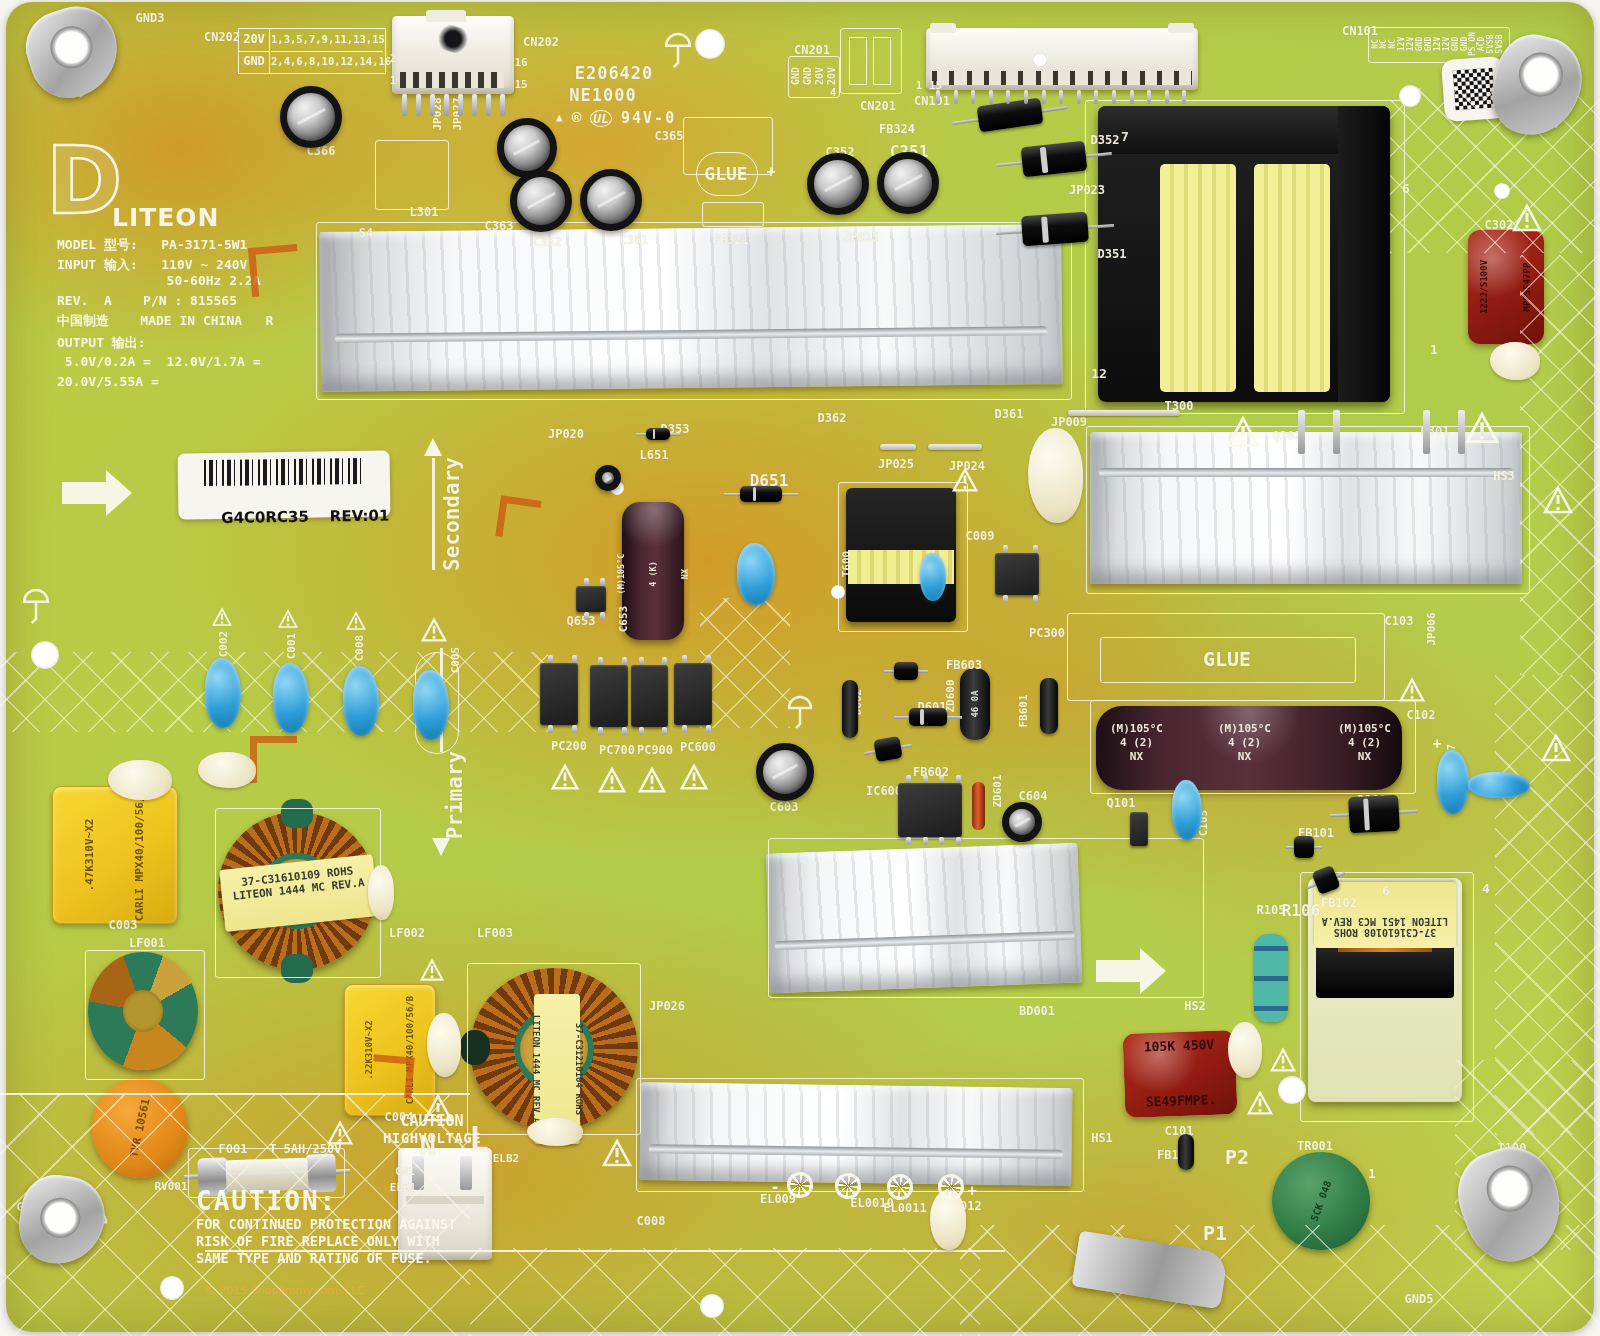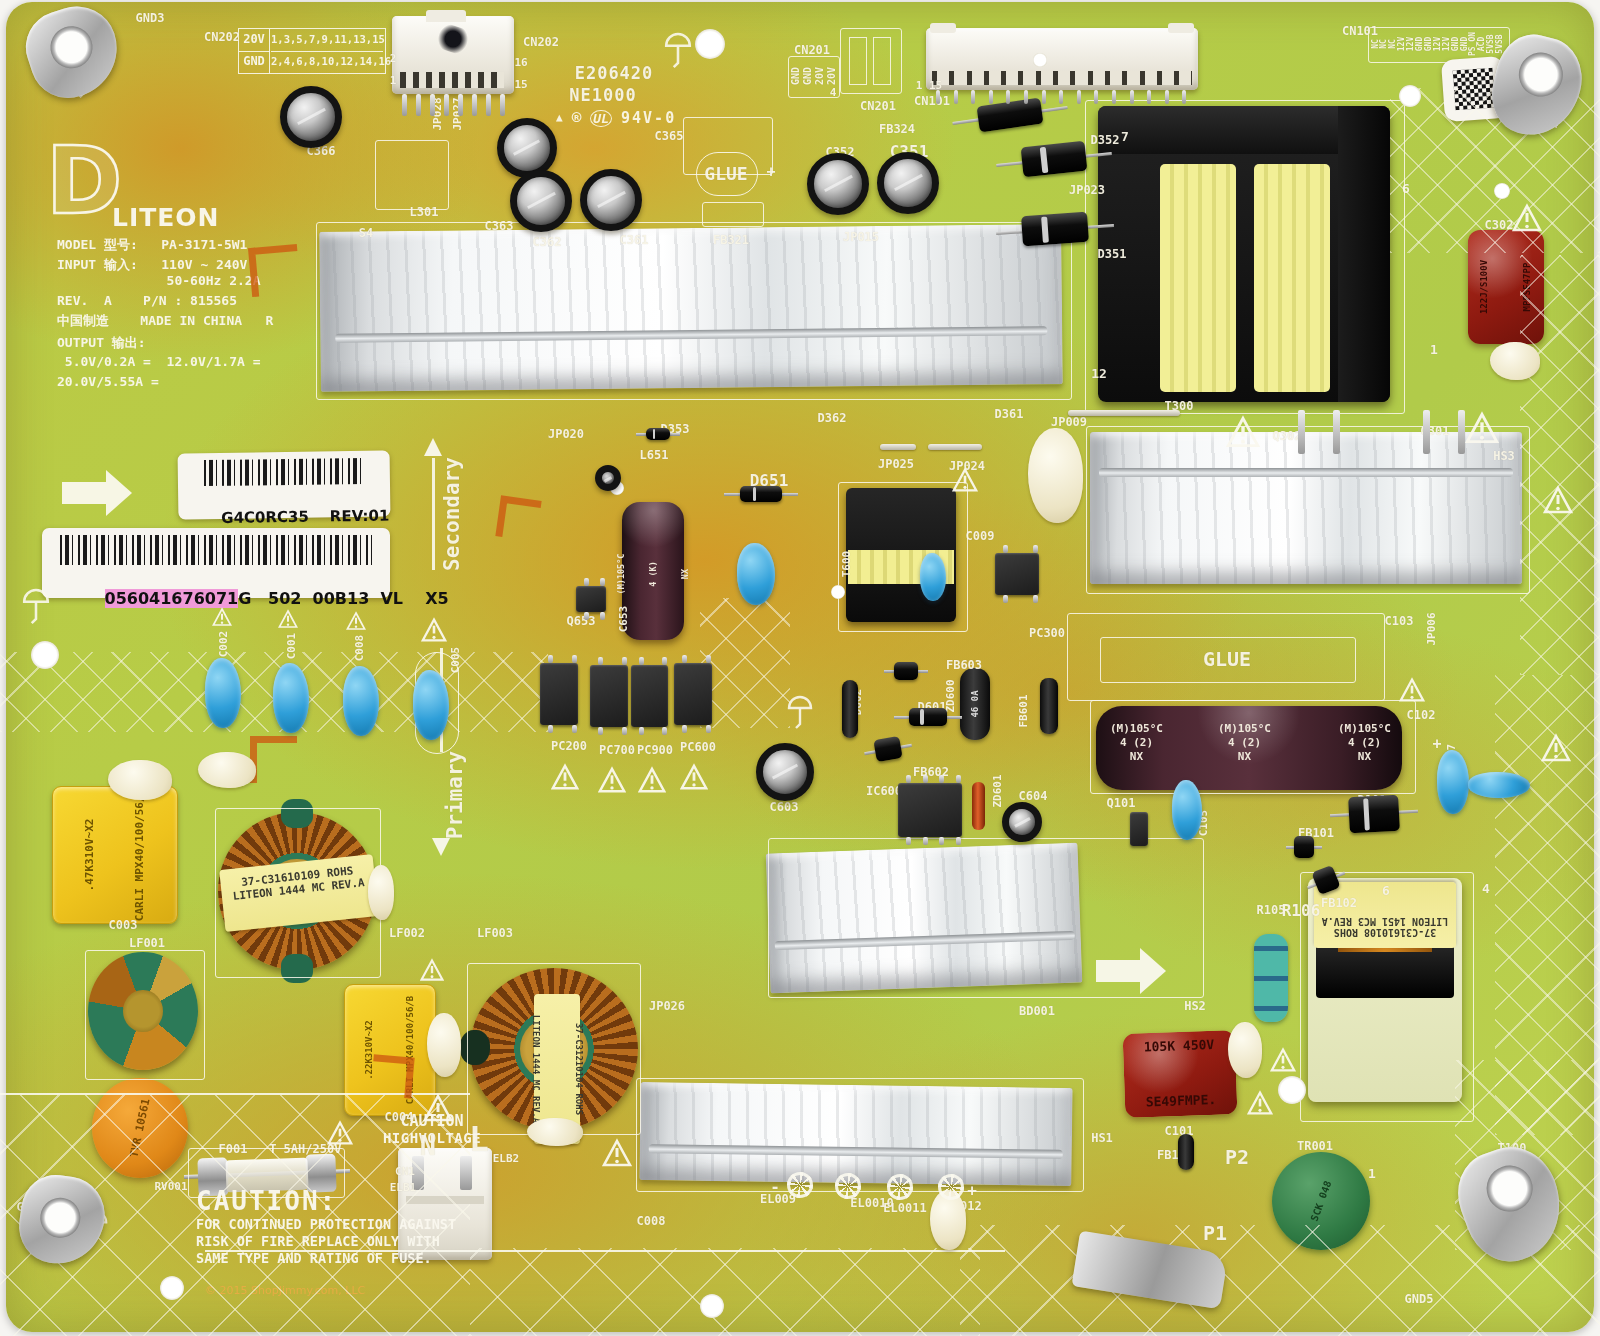--- a/index.html
+++ b/index.html
@@ -237,26 +237,20 @@
       <div class="abs" style="left:-14px;top:16px;width:166px;height:4px;background:linear-gradient(#eee,#888);"></div>
       <div class="abs" style="left:0;top:0;width:30px;height:38px;background:linear-gradient(#f4f4f4,#8e8e8e 60%,#c9c9c9);border-radius:5px;"></div>
       <div class="abs" style="right:0;top:0;width:30px;height:38px;background:linear-gradient(#f4f4f4,#8e8e8e 60%,#c9c9c9);border-radius:5px;"></div>
       <div class="abs" style="left:28px;top:3px;width:82px;height:32px;background:linear-gradient(rgba(255,255,255,.95),rgba(225,222,210,.9) 55%,rgba(200,196,180,.95));border-radius:4px;"></div>
     </div>
 
     <div class="sticker" style="left:178px;top:452px;width:212px;height:66px;transform:rotate(-.8deg);">
       <div class="bars" style="left:26px;top:7px;width:160px;height:26px;"></div>
       <div class="stext" style="left:0;top:38px;width:100%;text-align:center;font-size:15px;">
         <span>G4C0RC35</span><span>    </span><span>REV:01</span>
-      </div>
-    </div>
-    <div class="sticker" style="left:42px;top:528px;width:348px;height:70px;">
-      <div class="bars" style="left:18px;top:7px;width:312px;height:30px;"></div>
-      <div class="stext" style="left:18px;top:42px;font-size:16px;">
-        <span style="background:#f09ad8;">056041676071</span><span>G   502  00B13  VL    X5</span>
       </div>
     </div>
     <div class="sticker" style="left:1443px;top:58px;width:62px;height:62px;border-radius:12px;transform:rotate(-4deg);">
       <div class="abs" style="left:11px;top:11px;width:40px;height:40px;background:repeating-conic-gradient(#151515 0% 25%, #f7f5ef 0% 50%) 0 0/8px 8px;"></div>
     </div>
 
     <div class="abs" style="left:432px;top:1112px;transform:translate(-50%,0);text-align:center;color:rgba(250,248,238,.96);font-weight:bold;">
       <div style="font-size:15px;">CAUTION</div>
       <div style="font-size:14px;letter-spacing:.5px;">HIGHVOLTAGE</div>
     </div>
@@ -357,21 +351,21 @@
       <div class="lbl" style="left: 1301px; top: 910px; font-size: 16px; transform: translate(-50%, -50%) rotate(0deg);">R106</div>
       <div class="lbl" style="left: 123px; top: 925px; font-size: 12px; transform: translate(-50%, -50%) rotate(0deg);">C003</div>
       <div class="lbl" style="left: 147px; top: 943px; font-size: 12px; transform: translate(-50%, -50%) rotate(0deg);">LF001</div>
       <div class="lbl" style="left: 407px; top: 933px; font-size: 12px; transform: translate(-50%, -50%) rotate(0deg);">LF002</div>
       <div class="lbl" style="left: 495px; top: 933px; font-size: 12px; transform: translate(-50%, -50%) rotate(0deg);">LF003</div>
       <div class="lbl" style="left: 399px; top: 1117px; font-size: 12px; transform: translate(-50%, -50%) rotate(0deg);">C004</div>
       <div class="lbl" style="left: 667px; top: 1006px; font-size: 12px; transform: translate(-50%, -50%) rotate(0deg);">JP026</div>
       <div class="lbl" style="left: 1037px; top: 1011px; font-size: 12px; transform: translate(-50%, -50%) rotate(0deg);">BD001</div>
       <div class="lbl" style="left: 1195px; top: 1006px; font-size: 12px; transform: translate(-50%, -50%) rotate(0deg);">HS2</div>
       <div class="lbl" style="left: 1102px; top: 1138px; font-size: 12px; transform: translate(-50%, -50%) rotate(0deg);">HS1</div>
-      <div class="lbl" style="left: 1504px; top: 456px; font-size: 12px; transform: translate(-50%, -50%) rotate(0deg);">HS3</div>
+      <div class="lbl" style="left: 1504px; top: 476px; font-size: 12px; transform: translate(-50%, -50%) rotate(0deg);">HS3</div>
       <div class="lbl" style="left: 1287px; top: 436px; font-size: 12px; transform: translate(-50%, -50%) rotate(0deg);">Q302</div>
       <div class="lbl" style="left: 1435px; top: 431px; font-size: 12px; transform: translate(-50%, -50%) rotate(0deg);">Q301</div>
       <div class="lbl" style="left: 1179px; top: 1131px; font-size: 12px; transform: translate(-50%, -50%) rotate(0deg);">C101</div>
       <div class="lbl" style="left: 1175px; top: 1155px; font-size: 12px; transform: translate(-50%, -50%) rotate(0deg);">FB100</div>
       <div class="lbl" style="left: 1237px; top: 1157px; font-size: 20px; transform: translate(-50%, -50%) rotate(0deg);">P2</div>
       <div class="lbl" style="left: 1215px; top: 1233px; font-size: 20px; transform: translate(-50%, -50%) rotate(0deg);">P1</div>
       <div class="lbl" style="left: 1315px; top: 1146px; font-size: 12px; transform: translate(-50%, -50%) rotate(0deg);">TR001</div>
       <div class="lbl" style="left: 1512px; top: 1148px; font-size: 12px; transform: translate(-50%, -50%) rotate(0deg);">T100</div>
       <div class="lbl" style="left: 1386px; top: 890px; font-size: 13px; transform: translate(-50%, -50%) rotate(0deg);">6</div>
       <div class="lbl" style="left: 1486px; top: 888px; font-size: 13px; transform: translate(-50%, -50%) rotate(0deg);">4</div>

